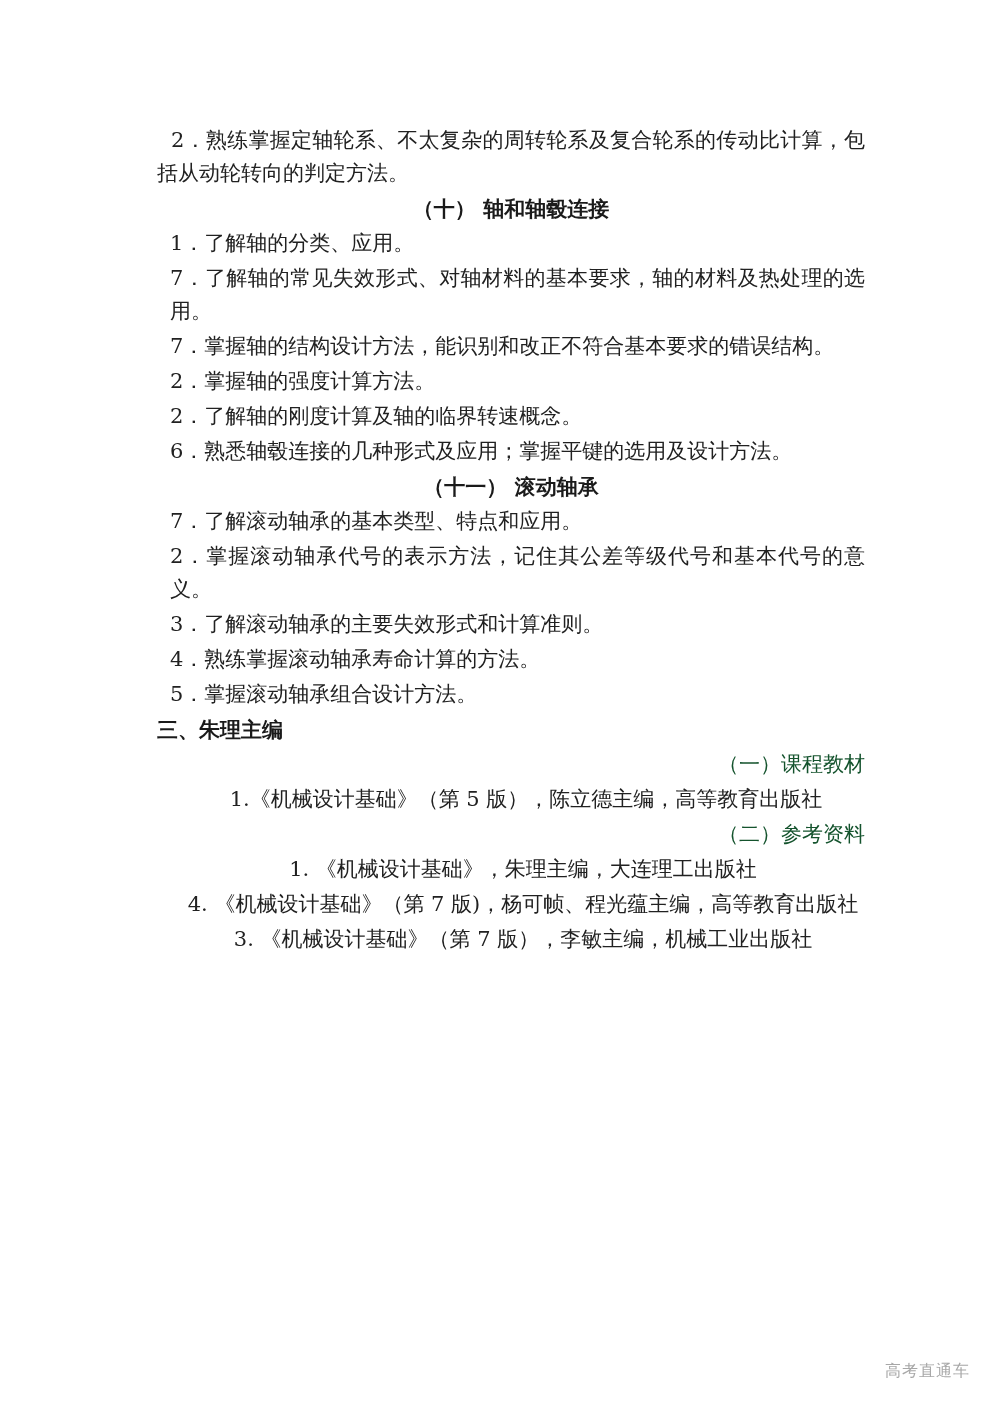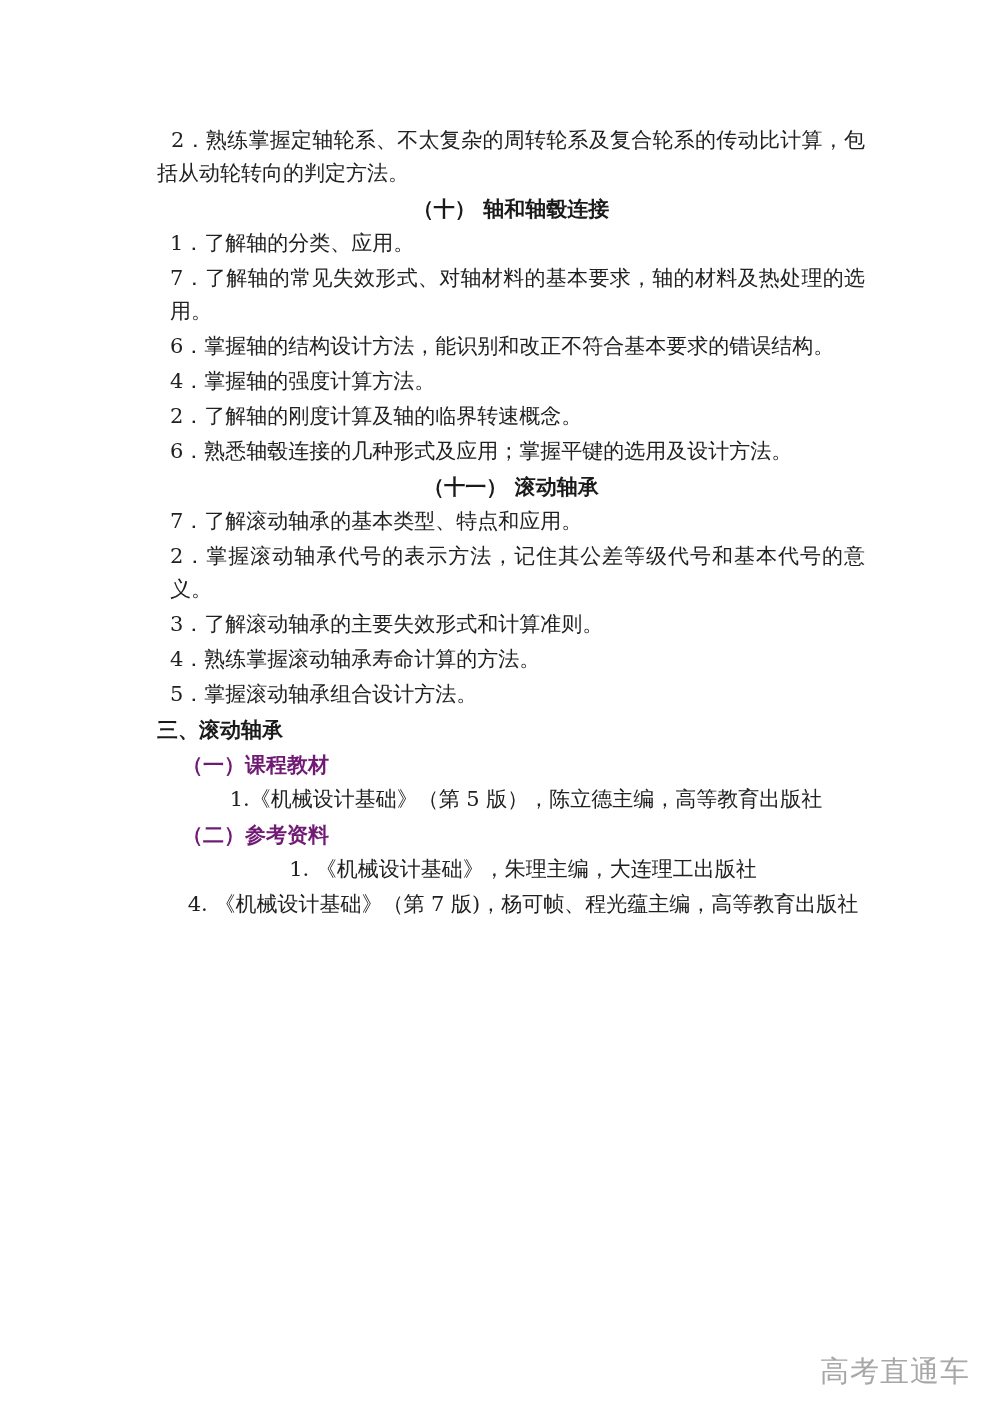--- a/index.html
+++ b/index.html
@@ -39,73 +39,74 @@
   .item {
     padding-left: 13px;
     text-align: justify;
   }
   .top-heading {
     font-weight: bold;
     color: #1a1a1a;
     text-align: left;
   }
   .sub-heading {
-    font-weight: bold;
-    color: #701a75;
+    font-weight: normal;
+    color: #14532d;
     padding-left: 25px;
-    text-align: left;
+    text-align: right;
   }
   .ref-item-course {
     padding-left: 30px;
     text-align: center;
   }
   .ref-item {
     padding-left: 24px;
     text-align: center;
   }
   .watermark {
     position: absolute;
     right: 26px;
     top: 1350px;
-    font-size: 29px;
+    font-size: 16px;
     line-height: 26px;
     color: #a7a7a7;
     font-family: Liberation Sans, sans-serif;
     text-shadow: 1px 1px 0 #ffffff;
     letter-spacing: 1px;
   }
 </style>
 </head>
 <body>
 
 <div class="page">
   <div class="content">
 
     <p class="para-wrap">2．熟练掌握定轴轮系、不太复杂的周转轮系及复合轮系的传动比计算，包括从动轮转向的判定方法。</p>
 
     <p class="sec-heading">（十） 轴和轴毂连接</p>
     <p class="item">1．了解轴的分类、应用。</p>
     <p class="item">7．了解轴的常见失效形式、对轴材料的基本要求，轴的材料及热处理的选用。</p>
-    <p class="item">6．掌握轴的结构设计方法，能识别和改正不符合基本要求的错误结构。</p>
-    <p class="item">4．掌握轴的强度计算方法。</p>
+    <p class="item">7．掌握轴的结构设计方法，能识别和改正不符合基本要求的错误结构。</p>
+    <p class="item">2．掌握轴的强度计算方法。</p>
     <p class="item">2．了解轴的刚度计算及轴的临界转速概念。</p>
     <p class="item">6．熟悉轴毂连接的几种形式及应用；掌握平键的选用及设计方法。</p>
 
     <p class="sec-heading">（十一） 滚动轴承</p>
     <p class="item">7．了解滚动轴承的基本类型、特点和应用。</p>
     <p class="item">2．掌握滚动轴承代号的表示方法，记住其公差等级代号和基本代号的意义。</p>
     <p class="item">3．了解滚动轴承的主要失效形式和计算准则。</p>
     <p class="item">4．熟练掌握滚动轴承寿命计算的方法。</p>
     <p class="item">5．掌握滚动轴承组合设计方法。</p>
 
-    <p class="top-heading">三、滚动轴承</p>
+    <p class="top-heading">三、朱理主编</p>
 
     <p class="sub-heading">（一）课程教材</p>
     <p class="ref-item-course">1.《机械设计基础》（第 5 版），陈立德主编，高等教育出版社</p>
 
     <p class="sub-heading">（二）参考资料</p>
     <p class="ref-item">1. 《机械设计基础》，朱理主编，大连理工出版社</p>
     <p class="ref-item">4. 《机械设计基础》（第 7 版)，杨可帧、程光蕴主编，高等教育出版社</p>
+    <p class="ref-item">3. 《机械设计基础》（第 7 版），李敏主编，机械工业出版社</p>
 
   </div>
 
   <div class="watermark">高考直通车</div>
 </div>
 
 </body></html>

